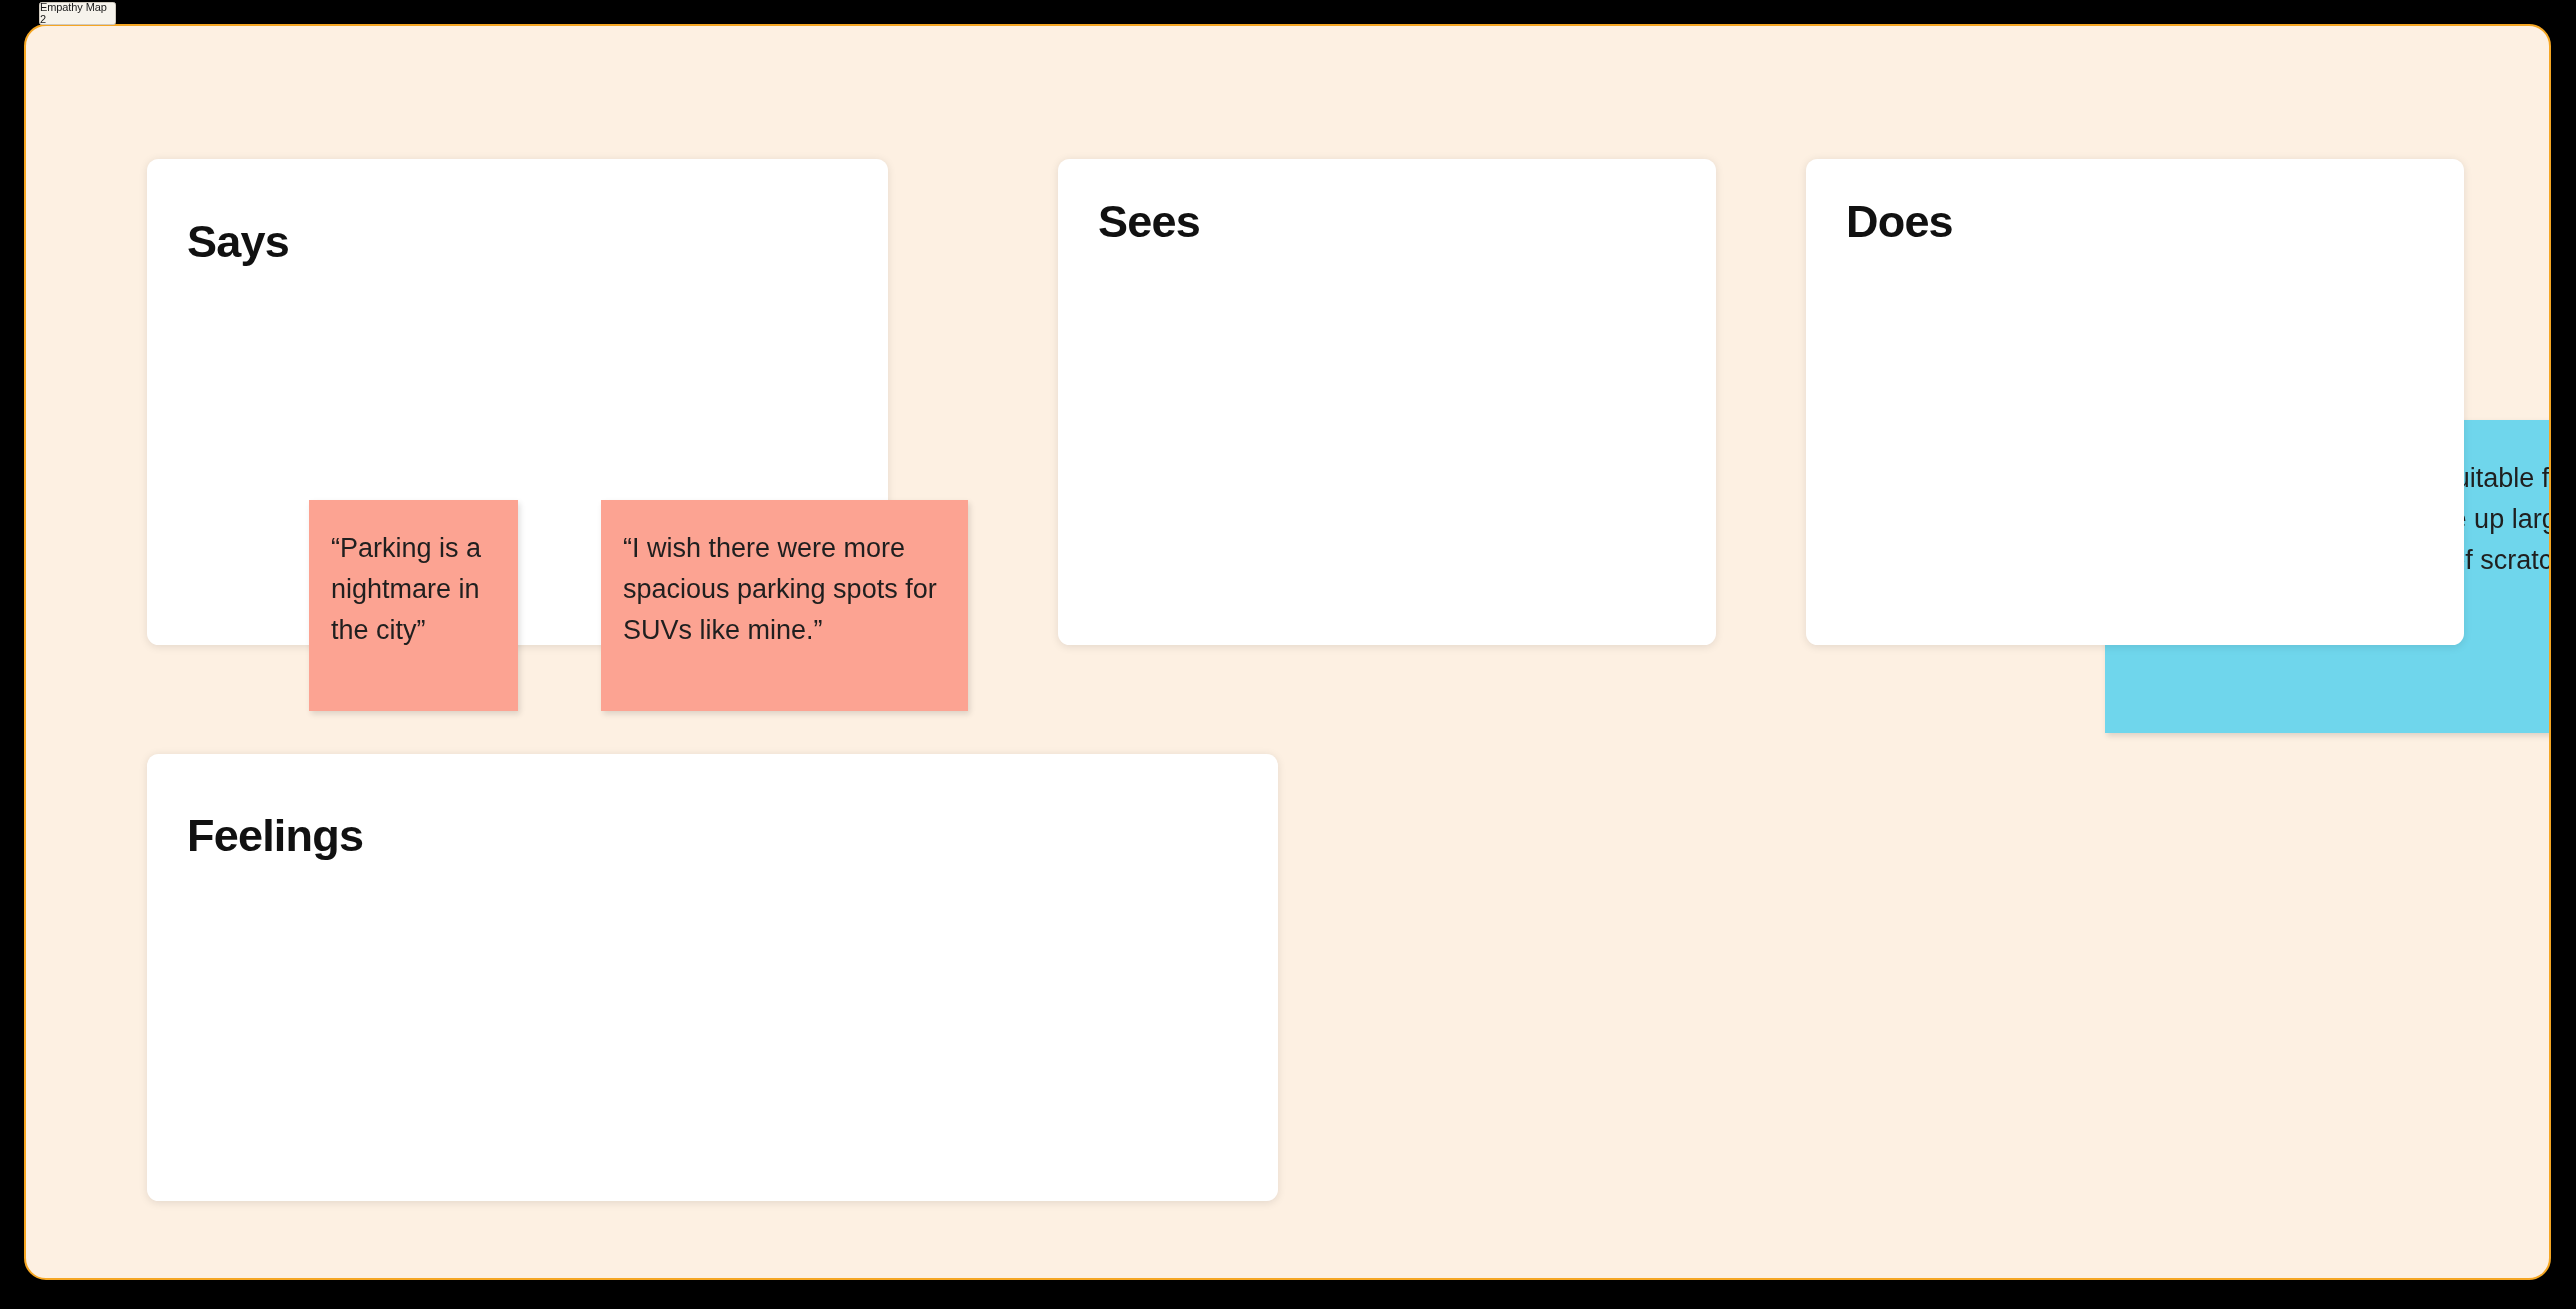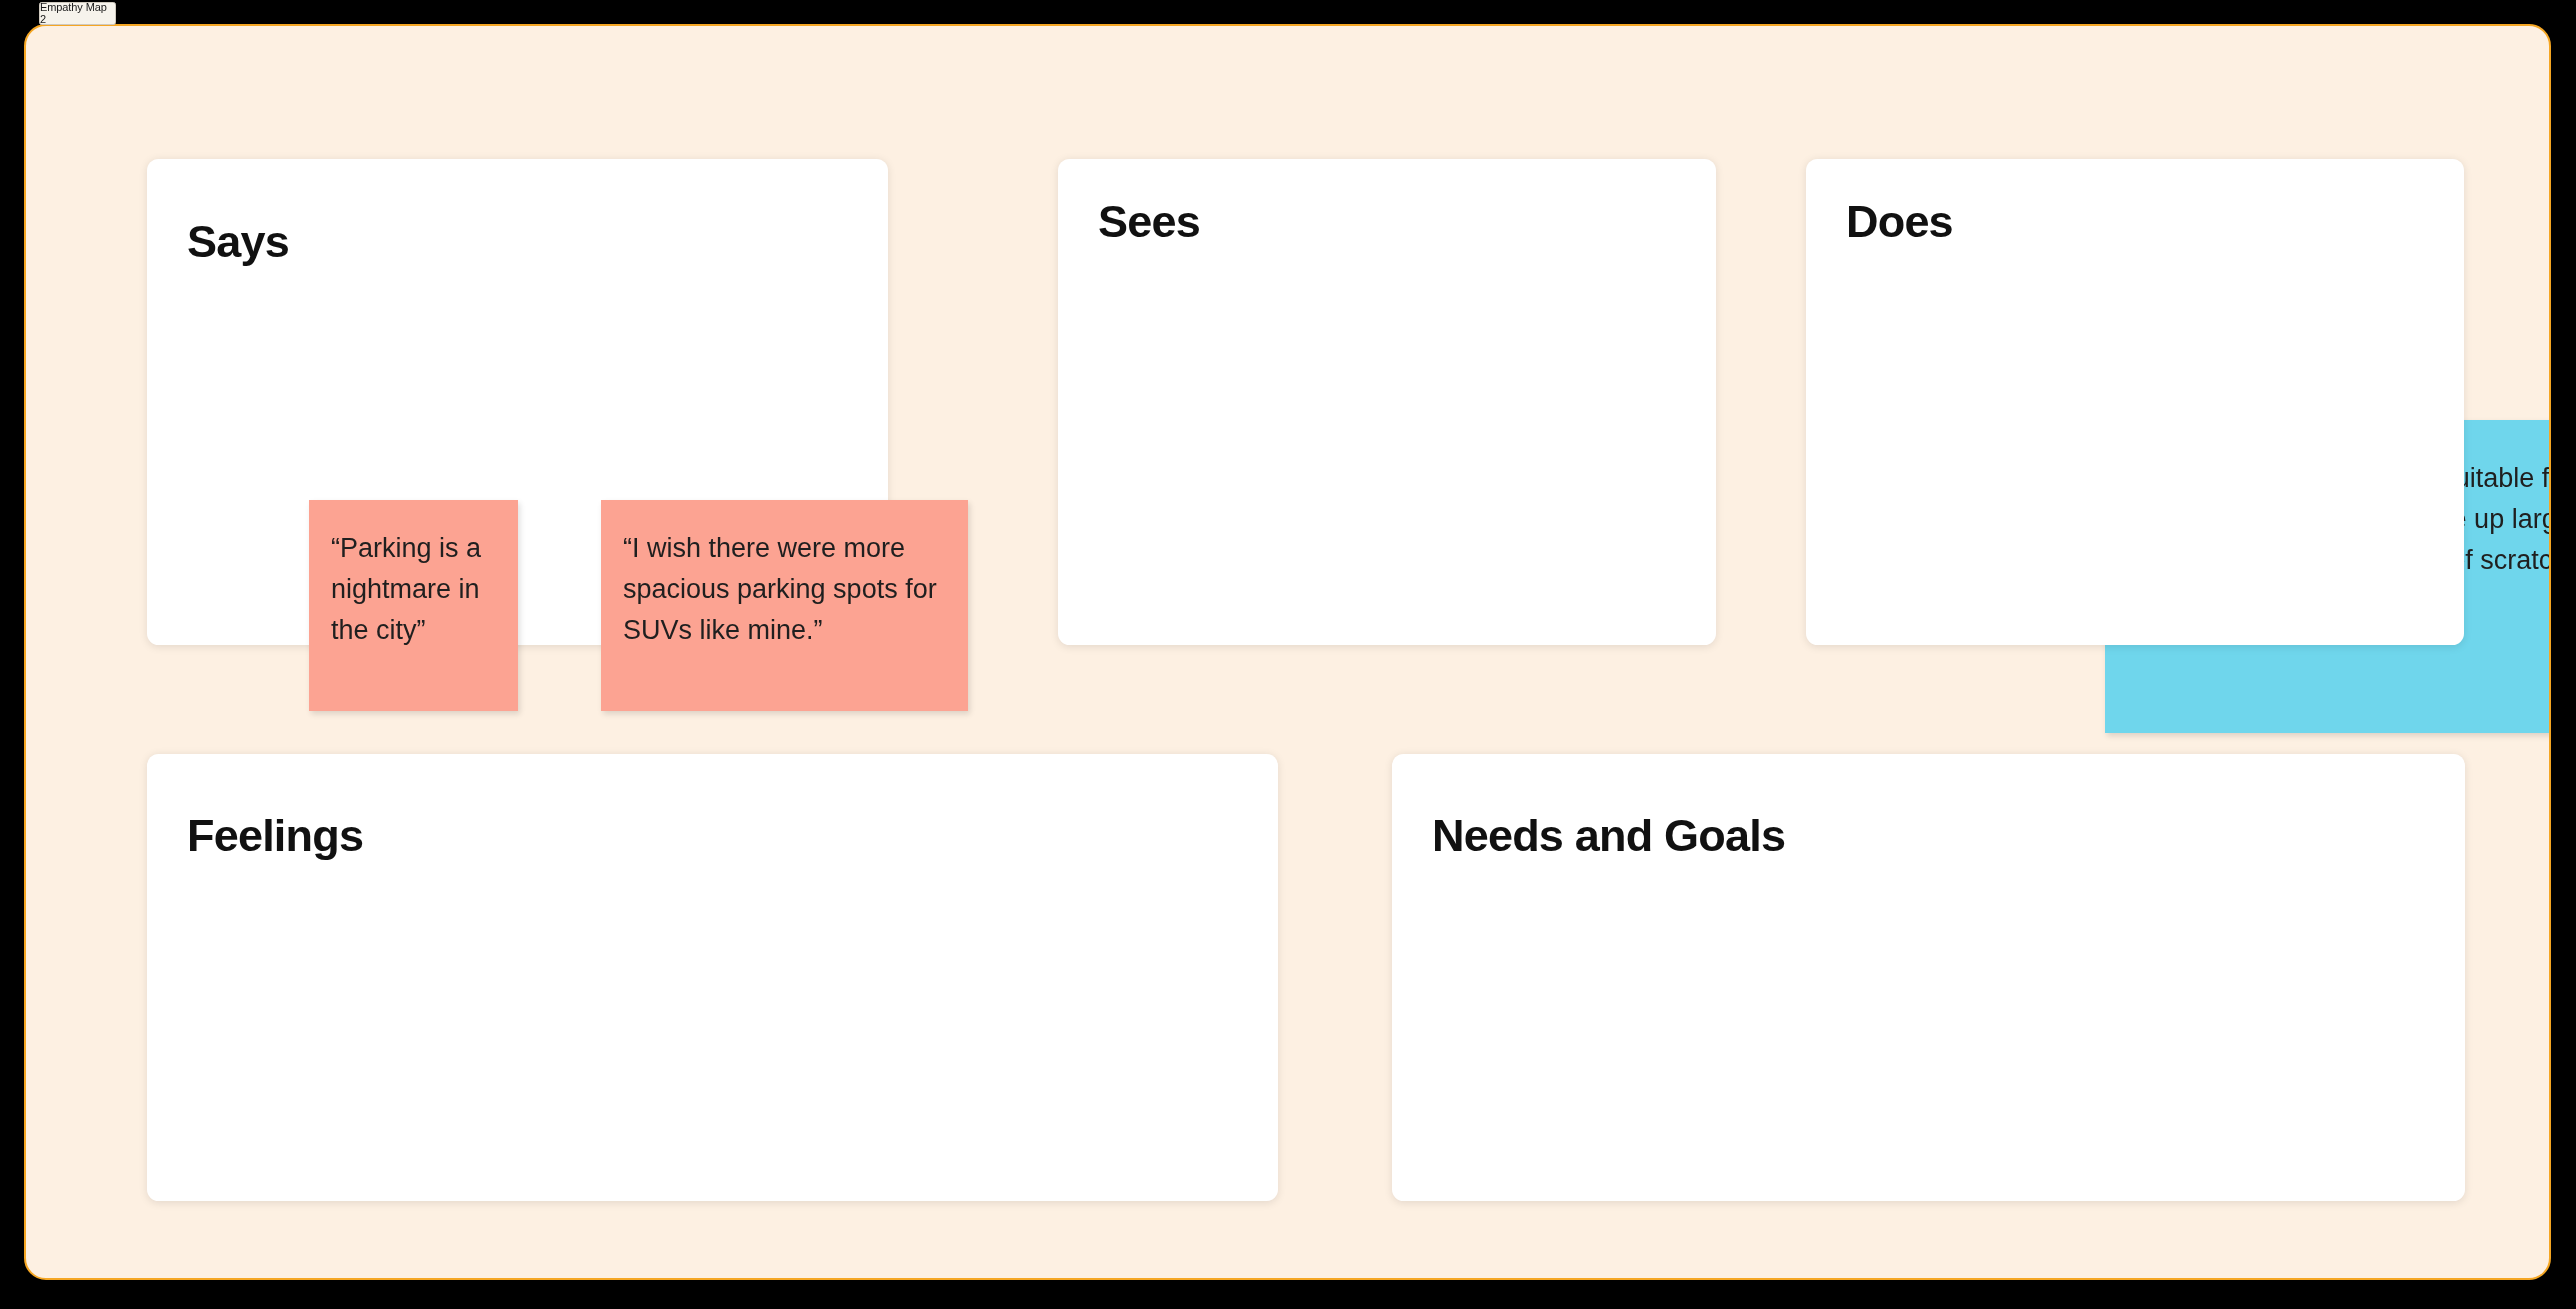--- a/index.html
+++ b/index.html
@@ -122,19 +122,15 @@
   <div class="panel" id="panel-does">
     <div class="panel-title">Does</div>
 
   </div>
 
   <div class="panel" id="panel-feelings">
     <div class="panel-title">Feelings</div>
 
   </div>
 
-  <div class="panel" id="panel-needs">
-    <div class="panel-title">Needs and Goals</div>
-
-  </div>
 
 </div>
 
 
 </body></html>

